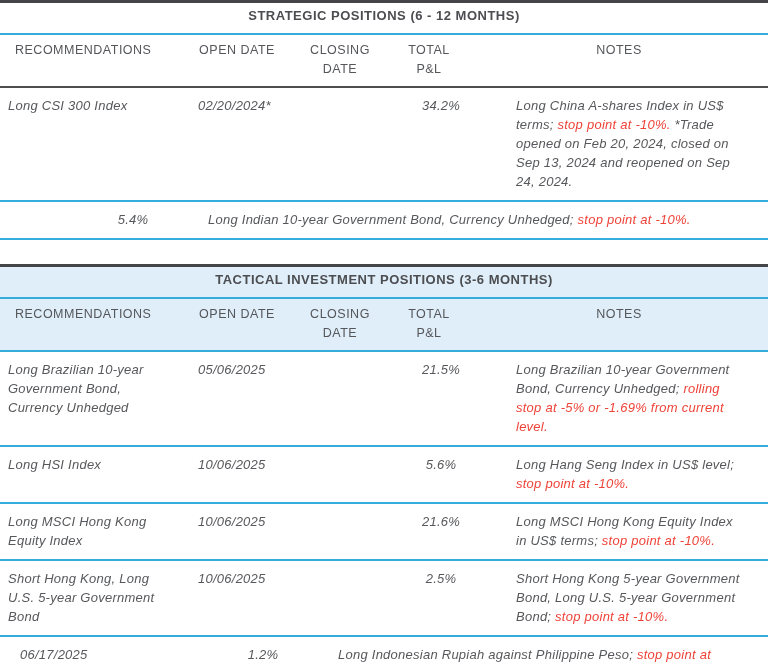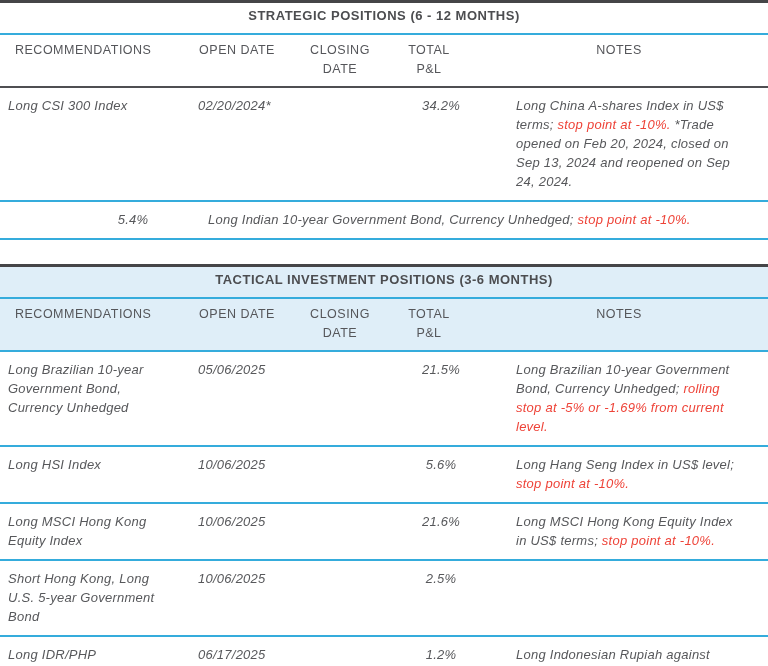--- a/index.html
+++ b/index.html
@@ -135,23 +135,23 @@
           <div class="td c1">10/06/2025</div>
           <div class="td c2"></div>
           <div class="td c3">21.6%</div>
           <div class="td c4"><span>Long MSCI Hong Kong Equity Index in US$ terms; </span><span class="red">stop point at -10%.</span></div>
         </div>
         <div class="row">
           <div class="td c0">Short Hong Kong, Long U.S. 5-year Government Bond</div>
           <div class="td c1">10/06/2025</div>
           <div class="td c2"></div>
           <div class="td c3">2.5%</div>
+          <div class="td c4"><span>Short Hong Kong 5-year Government Bond, Long U.S. 5-year Government Bond; </span><span class="red">stop point at -10%.</span></div>
         </div>
         <div class="row">
-          <div class="td c0">Long IDR/PHP</div>
           <div class="td c1">06/17/2025</div>
           <div class="td c2"></div>
           <div class="td c3">1.2%</div>
           <div class="td c4"><span>Long Indonesian Rupiah against Philippine Peso; </span><span class="red">stop point at -10%.</span></div>
         </div>
       </div>
   </section>
 
 </div>
 

